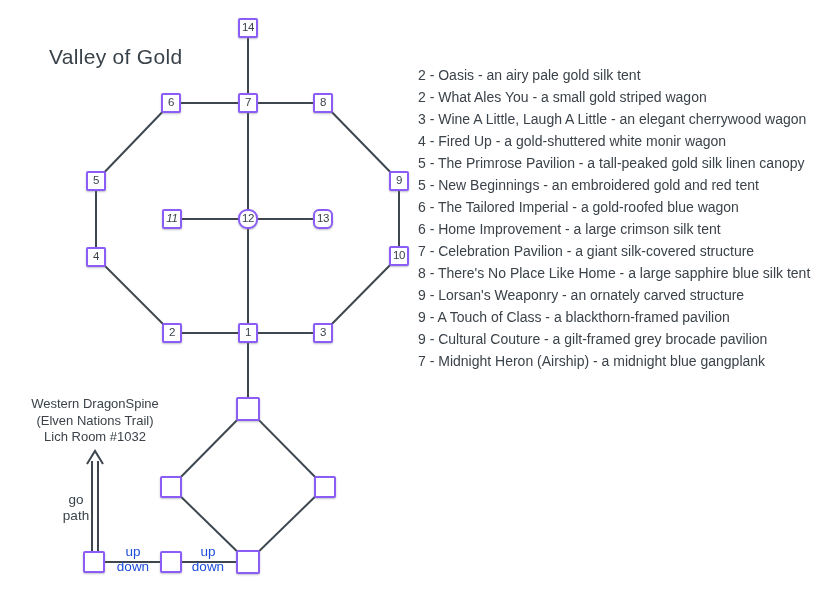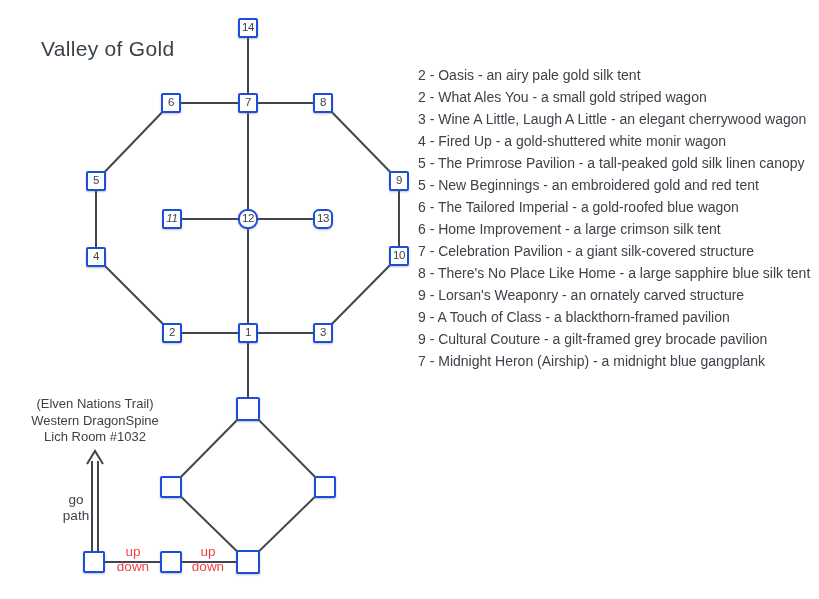--- a/index.html
+++ b/index.html
@@ -8,47 +8,47 @@
     width: 819px;
     height: 599px;
     background: #ffffff;
     font-family: "Liberation Sans", sans-serif;
     overflow: hidden;
   }
   .map-area { position: absolute; left: 0; top: 0; width: 430px; height: 599px; }
   .map-svg { position: absolute; left: 0; top: 0; }
   .map-svg line, .map-svg polyline { stroke: #3e474f; stroke-width: 2; fill: none; }
   .page-title {
-    position: absolute; left: 37px; top: 33px; margin: 4px;
+    position: absolute; left: 37px; top: 33px; margin: 12px;
     font-size: 21px; font-weight: normal; color: #39424a; letter-spacing: 0.3px;
     white-space: nowrap;
   }
   .node {
     position: absolute;
     background: #ffffff;
-    border: 2px solid #1d4ed8;
+    border: 2px solid #8b5cf6;
     border-radius: 2px;
     box-shadow: 0 1px 2px rgba(110,120,130,0.45);
     display: flex; align-items: center; justify-content: center;
     box-sizing: content-box;
   }
   .node-label {
     font-size: 11.5px; color: #3a434b; line-height: 1; letter-spacing: -0.3px;
   }
   .loc-label {
     position: absolute; left: 14px; top: 396px; width: 162px;
     text-align: center; font-size: 13px; line-height: 16.5px; color: #3b4249;
   }
   .go-path-label {
     position: absolute; left: 46px; top: 492px; width: 60px;
     text-align: center; font-size: 13.5px; line-height: 16px; color: #3b4249;
   }
   .stairs-label {
     position: absolute; top: 545px; width: 60px;
-    text-align: center; font-size: 13.5px; line-height: 14.5px; color: #ef4444;
+    text-align: center; font-size: 13.5px; line-height: 14.5px; color: #1d4ed8;
   }
   .stairs-west { left: 103px; }
   .stairs-east { left: 178px; }
   .legend {
     position: absolute; left: 418px; top: 64px; width: 400px;
     font-size: 14px; line-height: 22px; color: #3b4249;
   }
   .legend-item { white-space: nowrap; }
 </style>
 </head>
@@ -149,22 +149,22 @@
   </div>
         <div class="node" style="left: 160px; top: 551px; width: 18px; height: 18px;">
     <span class="node-label"></span>
   </div>
         <div class="node" style="left: 83px; top: 551px; width: 18px; height: 18px;">
     <span class="node-label"></span>
   </div>
       </div>
 
     <div class="loc-label">
+      <div>Western DragonSpine</div>
       <div>(Elven Nations Trail)</div>
-      <div>Western DragonSpine</div>
       <div>Lich Room #1032</div>
     </div>
 
     <div class="go-path-label">
       <div>go</div>
       <div>path</div>
     </div>
 
     <div class="stairs-label stairs-west">
       <div>up</div>

